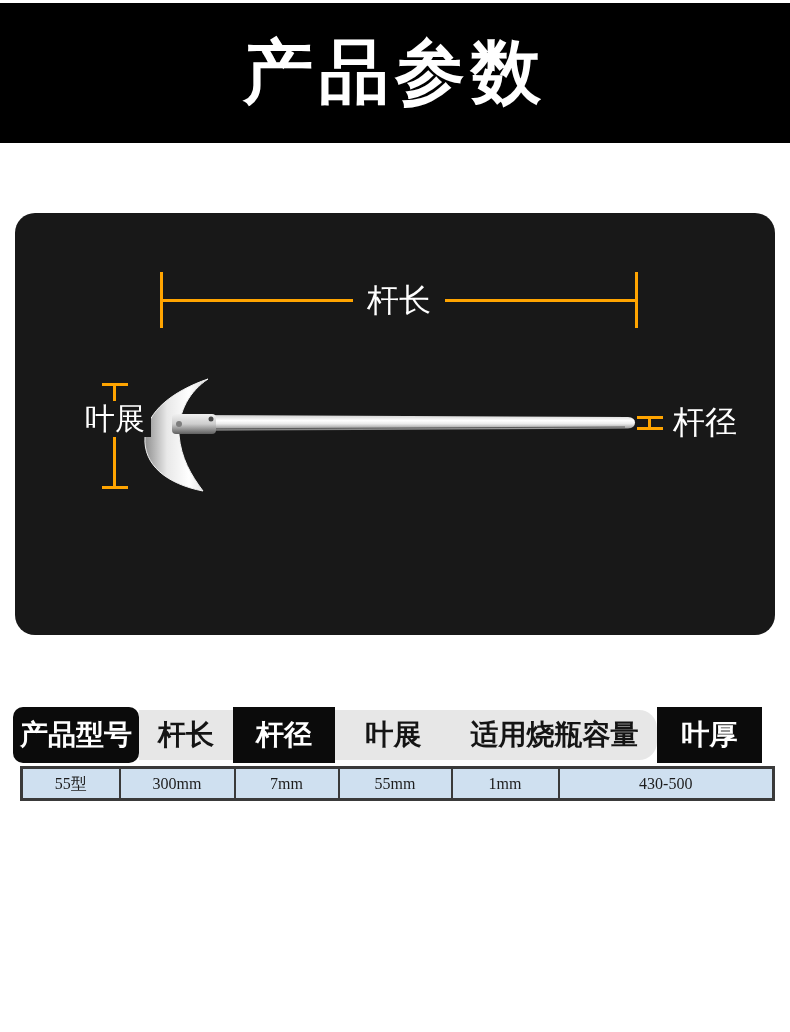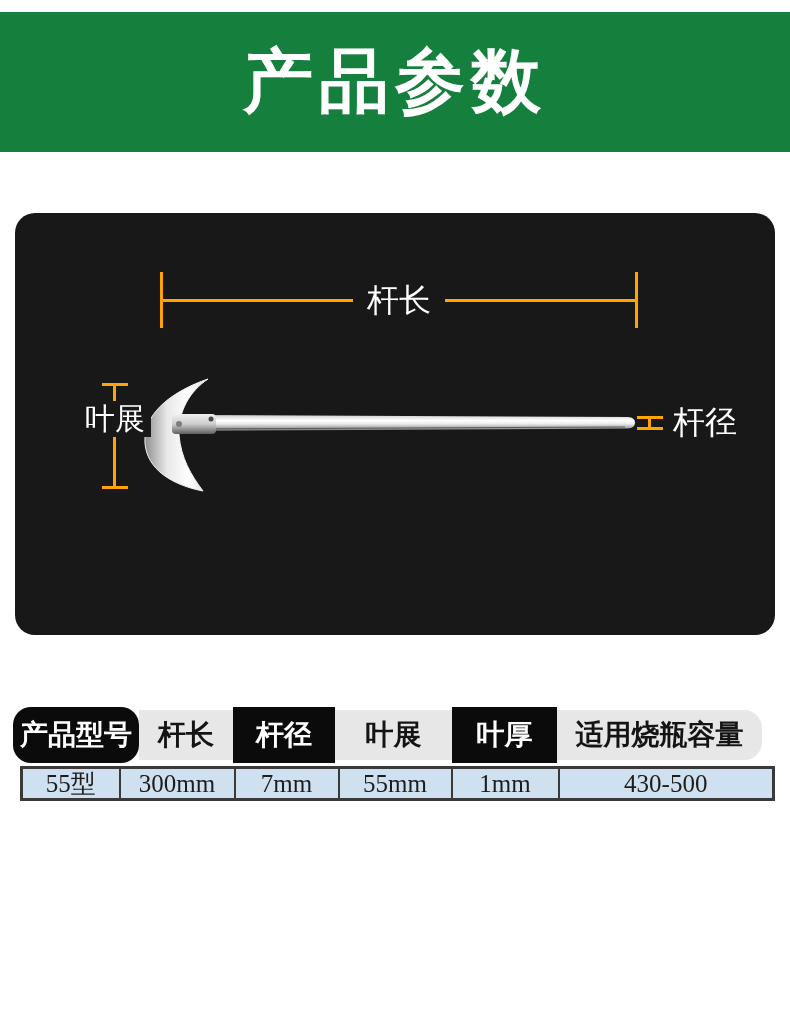--- a/index.html
+++ b/index.html
@@ -3,22 +3,22 @@
 <meta charset="utf-8">
 <style>
   html,body { margin:0; padding:0; }
   body {
     width:790px; height:1032px; position:relative; background:#ffffff;
     font-family:"Liberation Serif","DejaVu Serif",serif; overflow:hidden;
   }
 
   
   .banner {
-    position:absolute; left:0; top:12px; width:790px; height:140px;
-    background:#15803d; display:flex; align-items:center; justify-content:center;
+    position:absolute; left:0; top:3px; width:790px; height:140px;
+    background:#000000; display:flex; align-items:center; justify-content:center;
   }
   .banner h1 {
     margin:0; color:#ffffff; font-size:70px; font-weight:700; letter-spacing:6px;
     line-height:1;
   }
 
   
   .panel {
     position:absolute; left:15px; top:213px; width:760px; height:422px;
     background:#181818; border-radius:20px;
@@ -51,29 +51,29 @@
   .thead {
     position:absolute; left:13px; top:710px; height:50px;
     display:flex; align-items:center;
   }
   .hcell {
     height:50px; display:flex; align-items:center; justify-content:center;
     font-size:28px; font-weight:600; line-height:1; white-space:nowrap;
   }
   .hcell.gray  { background:var(--header-gray,#E7E7E7); color:#141414; }
   .hcell.black { background:var(--header-black,#0B0B0B); color:#ffffff; height:56px; }
-  .hcell.first { border-radius:18px; }
+  .hcell.first { border-radius:10px; }
   .hcell.last  { border-radius:0 18px 18px 0; }
   .c0{width:126px} .c1{width:94px} .c2{width:102px} .c3{width:117px} .c4{width:105px} .c5{width:205px}
 
   
   .spec-table {
     position:absolute; left:20px; top:766px; width:752px;
     border-collapse:collapse; table-layout:fixed;
-    font-size:25px; color:#1d1d1d; border:3px solid #3a3a3a;
+    font-size:16px; color:#1d1d1d; border:3px solid #3a3a3a;
   }
   .spec-table td {
     border:2px solid #3a3a3a; text-align:center; vertical-align:middle;
     height:29px; padding:0; line-height:1; white-space:nowrap;
   }
   .spec-table tr:nth-child(odd)  td { background:var(--row-blue,#CFE0F0); }
   .spec-table tr:nth-child(even) td { background:var(--row-cream,#FDF2CB); }
 </style>
 </head>
 <body>
@@ -134,22 +134,22 @@
     <span class="cap" style="left:622px; top:214px;"></span>
     <span class="gj-label">杆径</span>
 
   </section>
 
   <div class="thead">
     <div class="hcell black first c0">产品型号</div>
     <div class="hcell gray  c1">杆长</div>
     <div class="hcell black c2">杆径</div>
     <div class="hcell gray  c3">叶展</div>
+    <div class="hcell gray  last c5">适用烧瓶容量</div>
     <div class="hcell black c4">叶厚</div>
-    <div class="hcell gray  last c5">适用烧瓶容量</div>
   </div>
 
   <table class="spec-table">
     <colgroup>
       <col style="width:98px">
         <col style="width:115px">
         <col style="width:104px">
       <col style="width:113px">
         <col style="width:107px">
         <col style="width:215px">

